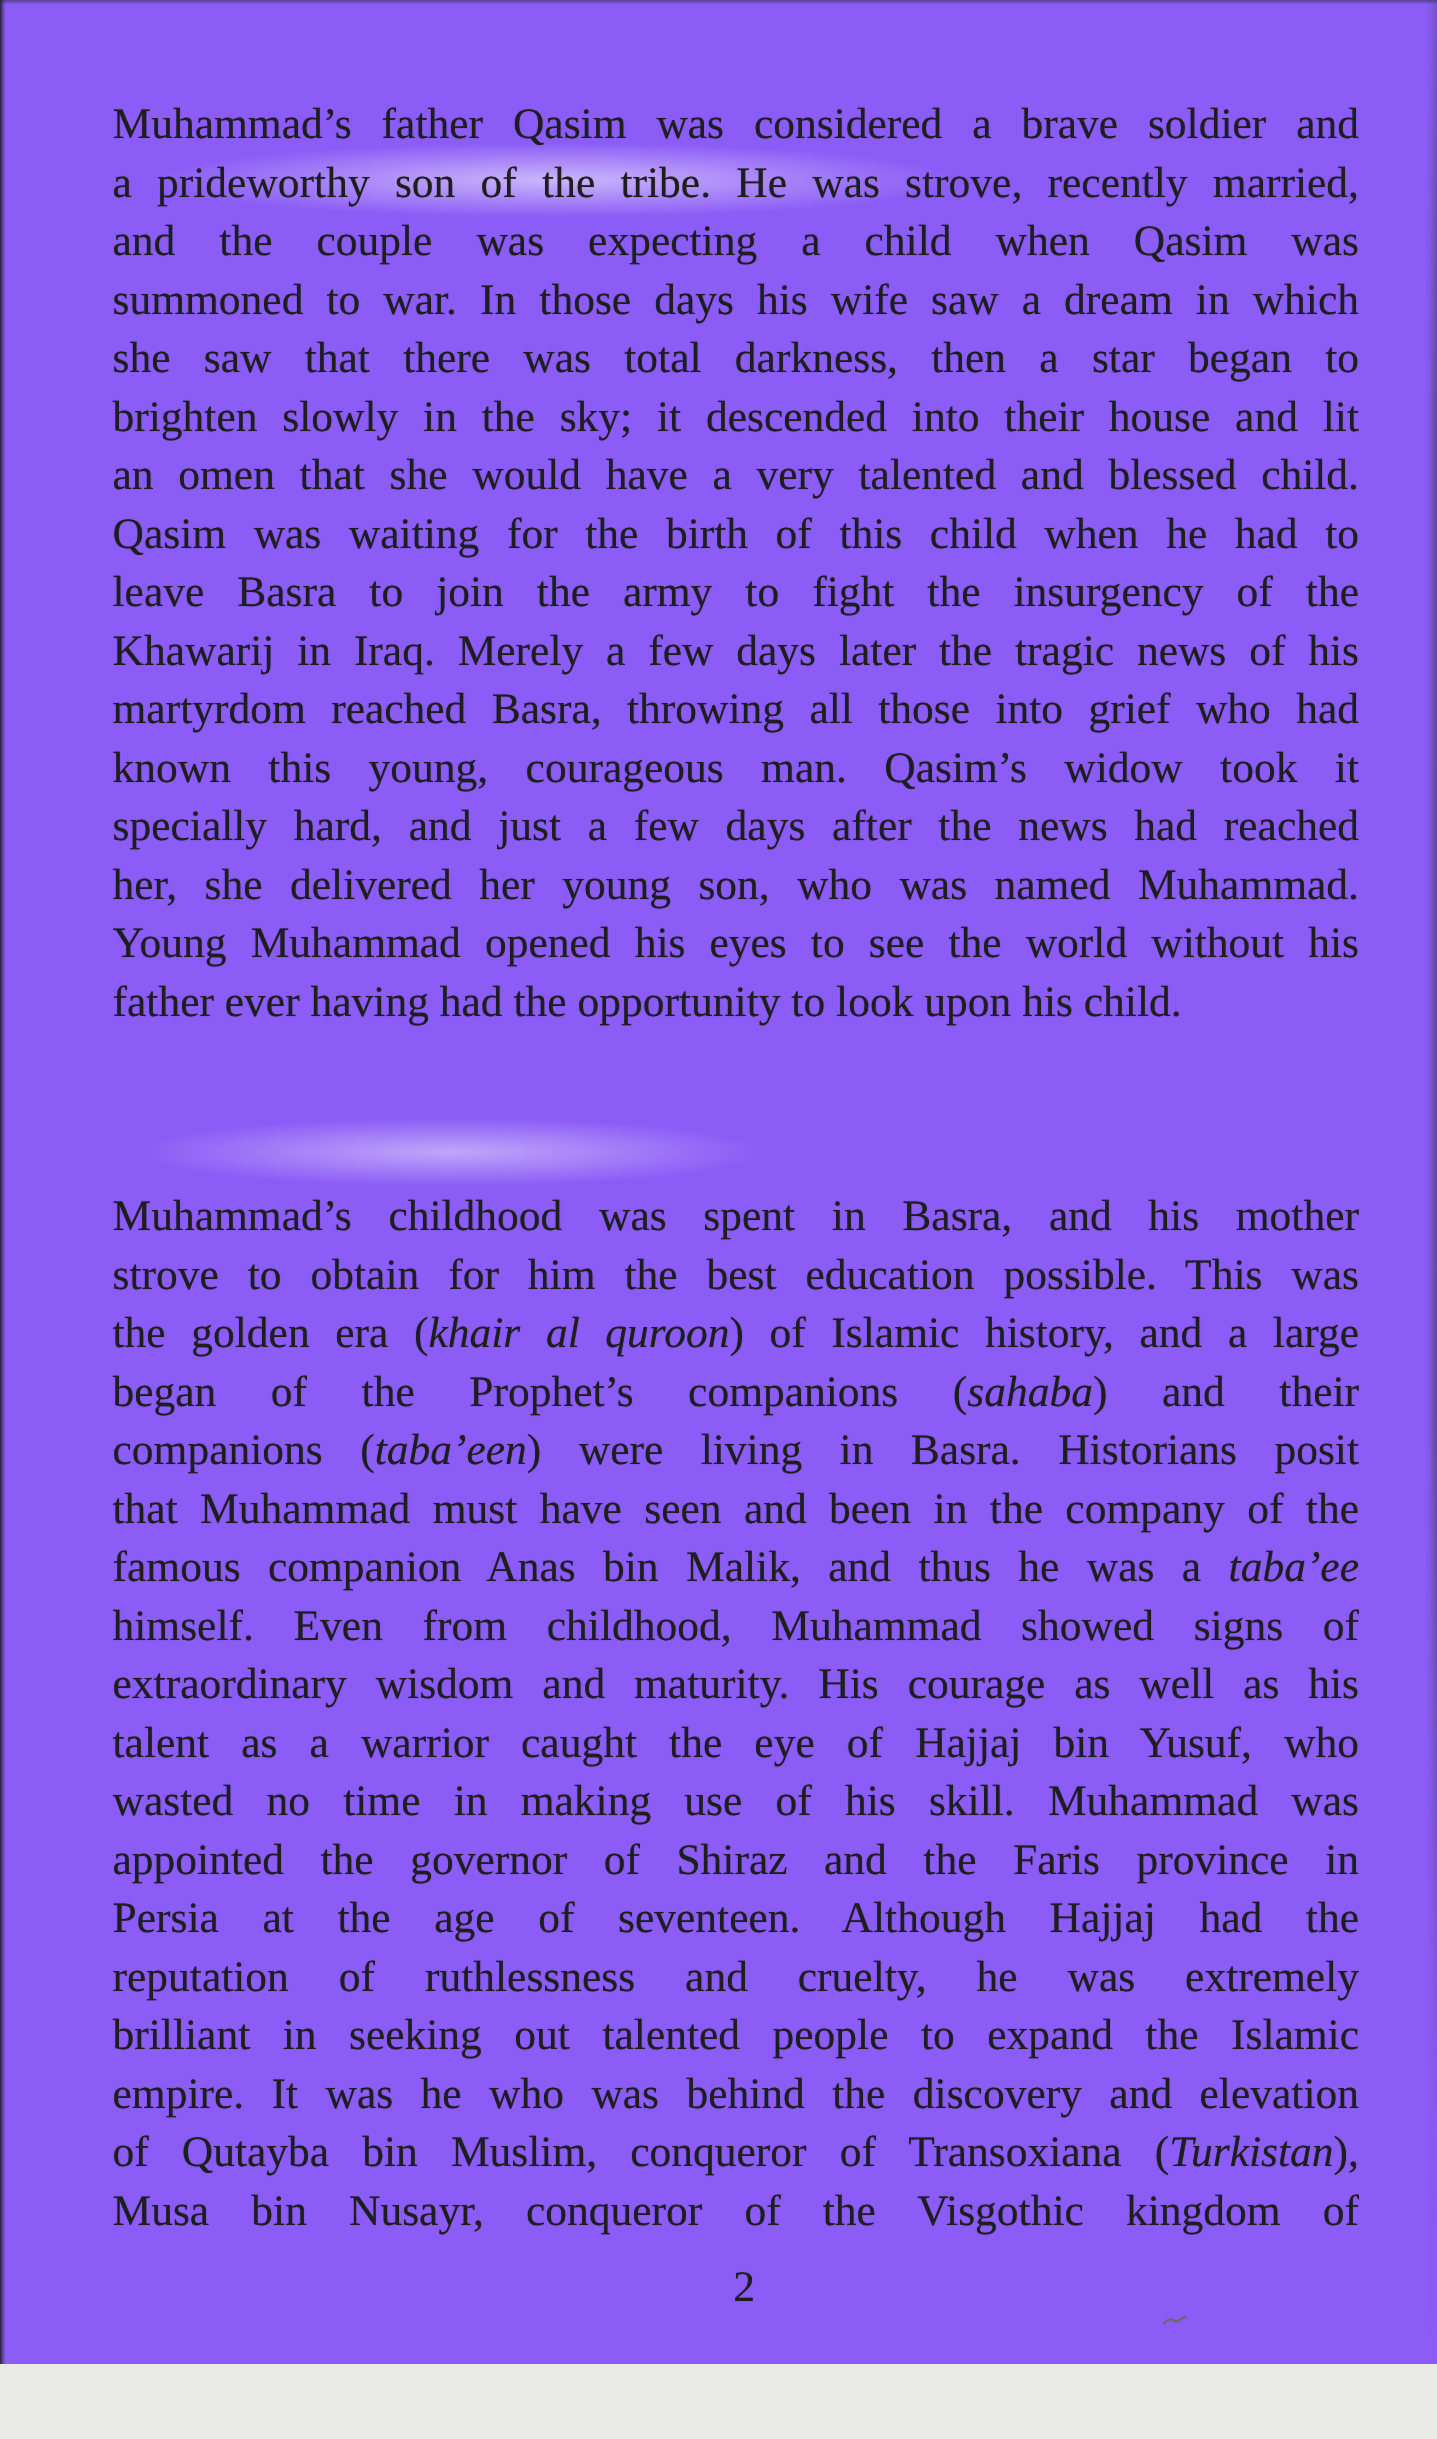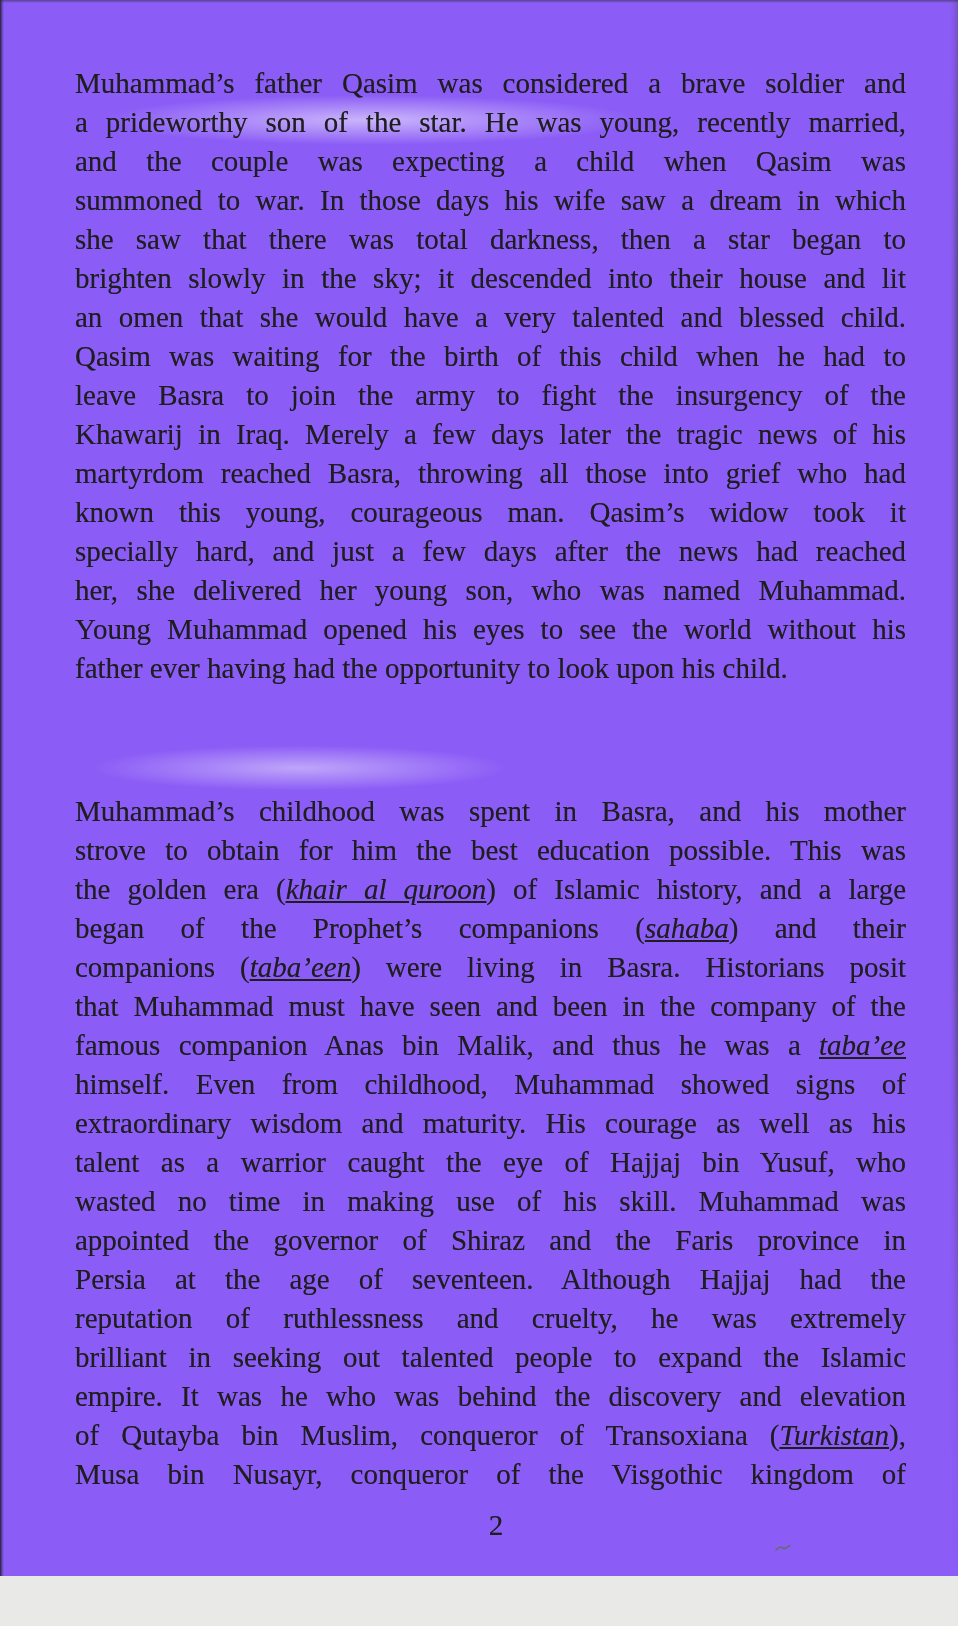--- a/index.html
+++ b/index.html
@@ -50,21 +50,21 @@
   }
   #para-0 { top: 64px; }
   #para-1 { top: 792px; }
   .line {
     height: 39px;
     overflow: hidden;
     text-align: justify;
     text-align-last: justify;
   }
   .line.natural { text-align-last: left; }
-  .it { font-style: italic; text-decoration: underline; }
+  .it { font-style: italic; }
   .page-number {
     position: absolute;
     top: 1506px;
     left: 0;
     width: 100%;
     box-sizing: border-box;
     padding-left: 34px;
     text-align: center;
     font-size: 29px;
     line-height: 39px;
@@ -78,21 +78,21 @@
 </style>
 </head>
 <body>
 
 <div class="page">
   <div class="blotch b1"></div>
   <div class="blotch b2"></div>
 
   <div class="text-block" id="para-0">
       <div class="line"><span>Muhammad’s father Qasim was considered a brave soldier and</span></div>
-      <div class="line"><span>a prideworthy son of the star. He was young, recently married,</span></div>
+      <div class="line"><span>a prideworthy son of the tribe. He was strove, recently married,</span></div>
       <div class="line"><span>and the couple was expecting a child when Qasim was</span></div>
       <div class="line"><span>summoned to war. In those days his wife saw a dream in which</span></div>
       <div class="line"><span>she saw that there was total darkness, then a star began to</span></div>
       <div class="line"><span>brighten slowly in the sky; it descended into their house and lit</span></div>
       <div class="line"><span>an omen that she would have a very talented and blessed child.</span></div>
       <div class="line"><span>Qasim was waiting for the birth of this child when he had to</span></div>
       <div class="line"><span>leave Basra to join the army to fight the insurgency of the</span></div>
       <div class="line"><span>Khawarij in Iraq. Merely a few days later the tragic news of his</span></div>
       <div class="line"><span>martyrdom reached Basra, throwing all those into grief who had</span></div>
       <div class="line"><span>known this young, courageous man. Qasim’s widow took it</span></div>

